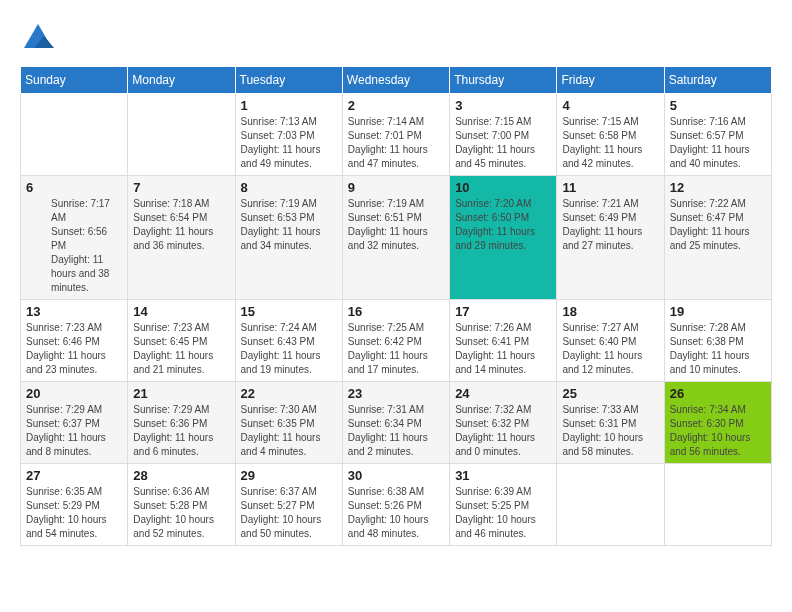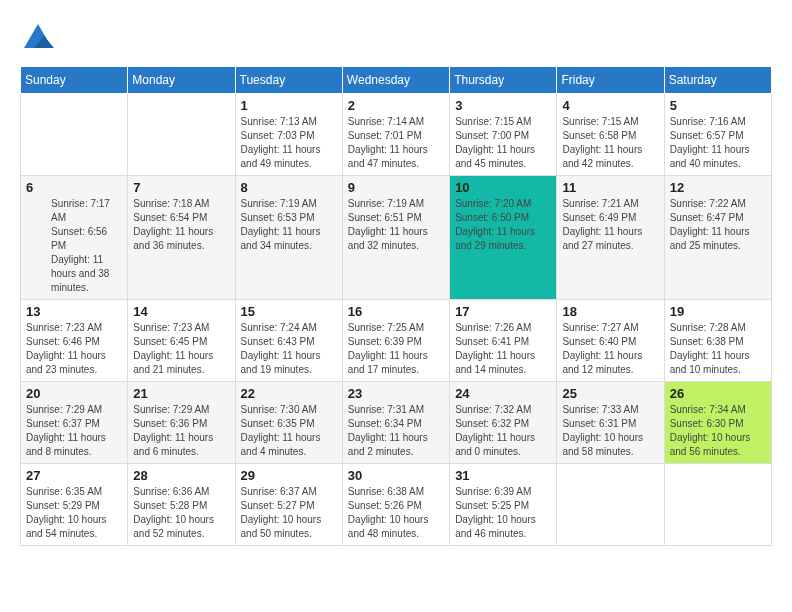--- a/index.html
+++ b/index.html
@@ -212,21 +212,21 @@
         </td>
         <td>
           <div class="day-number">15</div>
           <div class="day-info" style="white-space: pre-line;">Sunrise: 7:24 AM
 Sunset: 6:43 PM
 Daylight: 11 hours and 19 minutes.</div>
         </td>
         <td>
           <div class="day-number">16</div>
           <div class="day-info" style="white-space: pre-line;">Sunrise: 7:25 AM
-Sunset: 6:39 PM
+Sunset: 6:42 PM
 Daylight: 11 hours and 17 minutes.</div>
         </td>
         <td>
           <div class="day-number">17</div>
           <div class="day-info" style="white-space: pre-line;">Sunrise: 7:26 AM
 Sunset: 6:41 PM
 Daylight: 11 hours and 14 minutes.</div>
         </td>
         <td>
           <div class="day-number">18</div>
@@ -271,21 +271,21 @@
           <div class="day-info" style="white-space: pre-line;">Sunrise: 7:32 AM
 Sunset: 6:32 PM
 Daylight: 11 hours and 0 minutes.</div>
         </td>
         <td style="background: rgb(245, 245, 245);">
           <div class="day-number">25</div>
           <div class="day-info" style="white-space: pre-line;">Sunrise: 7:33 AM
 Sunset: 6:31 PM
 Daylight: 10 hours and 58 minutes.</div>
         </td>
-        <td style="background: #bef264;">
+        <td style="background: #84cc16;">
           <div class="day-number">26</div>
           <div class="day-info" style="white-space: pre-line;">Sunrise: 7:34 AM
 Sunset: 6:30 PM
 Daylight: 10 hours and 56 minutes.</div>
         </td>
       </tr>
       <tr>
         <td>
           <div class="day-number">27</div>
           <div class="day-info" style="white-space: pre-line;">Sunrise: 6:35 AM

